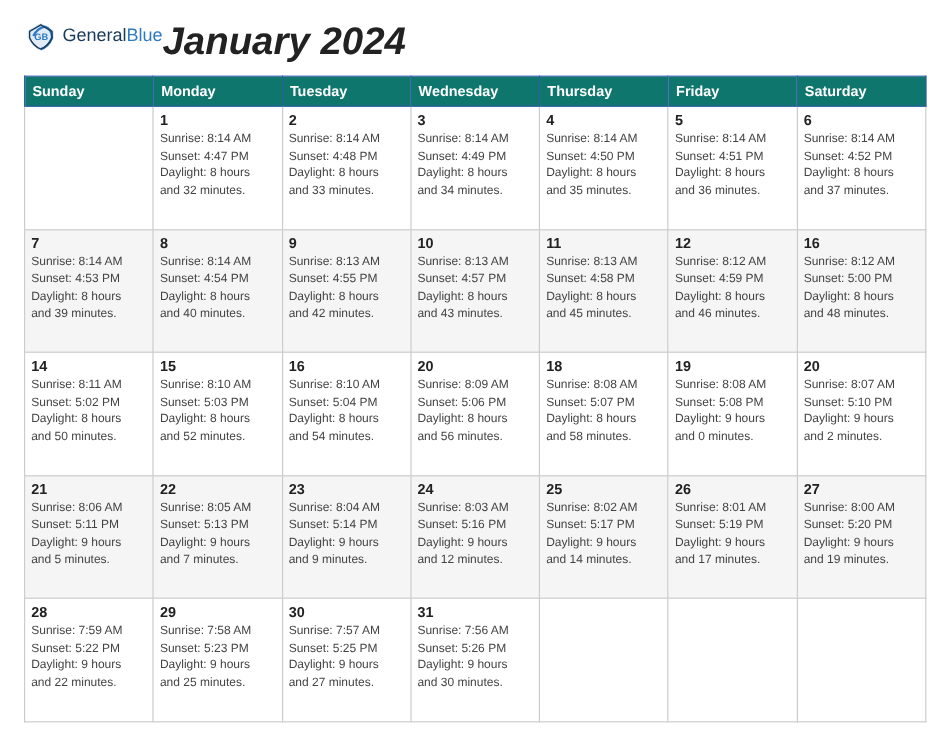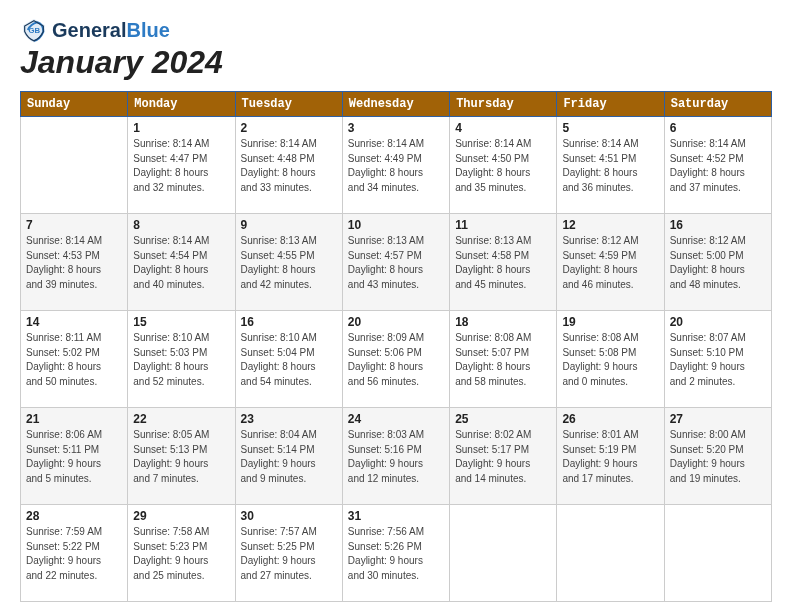--- a/index.html
+++ b/index.html
@@ -15,30 +15,29 @@
       height: 612px;
       padding: 16px 20px 10px 20px;
       display: flex;
       flex-direction: column;
     }
     .header {
       display: flex;
       justify-content: flex-start;
       align-items: flex-start;
       margin-bottom: 10px;
-      flex-direction: column;
     }
     .logo {
       display: flex;
       align-items: center;
       gap: 4px;
     }
     .logo-text {
-      font-size: 20px;
-      font-weight: bold;
+      font-size: 15px;
+      font-weight: normal;
       color: #1a3a5c;
       line-height: 1.1;
     }
     .logo-icon {
       width: 28px;
       height: 28px;
     }
     .title-block {
       text-align: right;
       font-style: italic;
@@ -54,28 +53,27 @@
       margin-top: 2px;
     }
     .calendar {
       flex: 1;
       border: 1px solid #ccc;
       border-collapse: collapse;
       width: 100%;
       font-size: 10px;
     }
     .calendar th {
-      background: #a16207;
+      background: #0f766e;
       color: #fff;
       text-align: left;
       padding: 5px 6px;
       font-size: 12px;
       font-weight: bold;
       border: 1px solid #2e5fa3;
-      font-family: Liberation Mono, monospace;
     }
     .calendar td {
       border: 1px solid #ccc;
       vertical-align: top;
       padding: 4px 5px;
       width: calc(100% / 7);
       height: 82px;
       font-size: 10px;
       color: #333;
       background: #fff;

